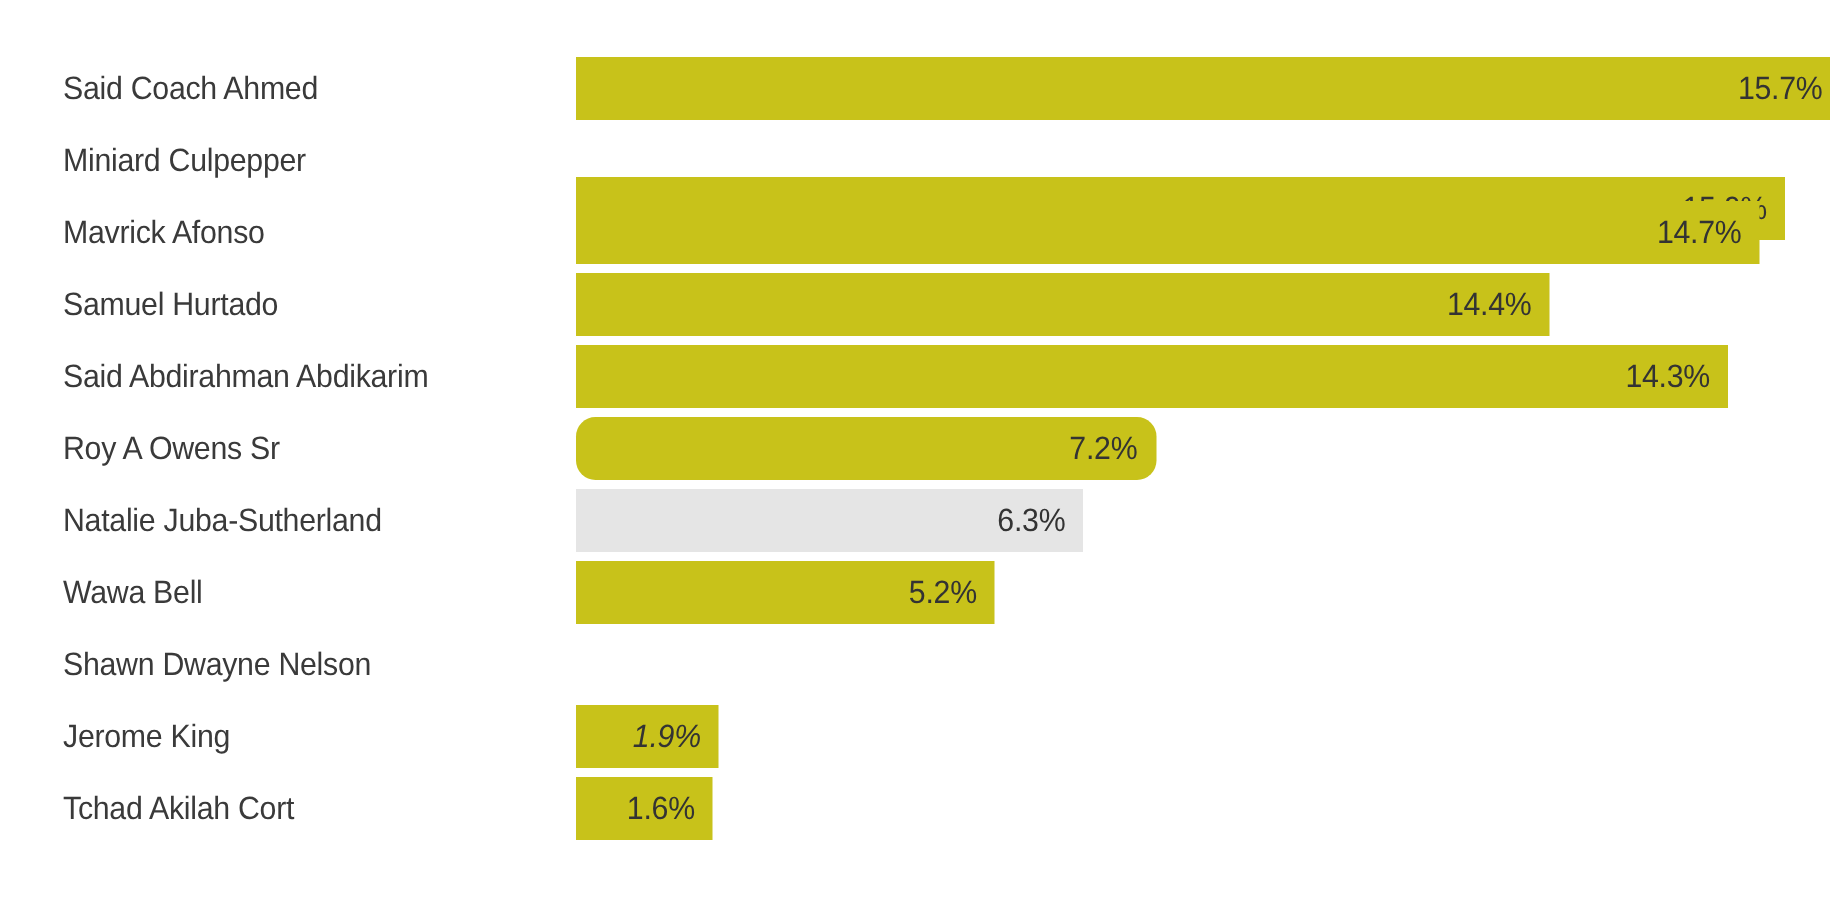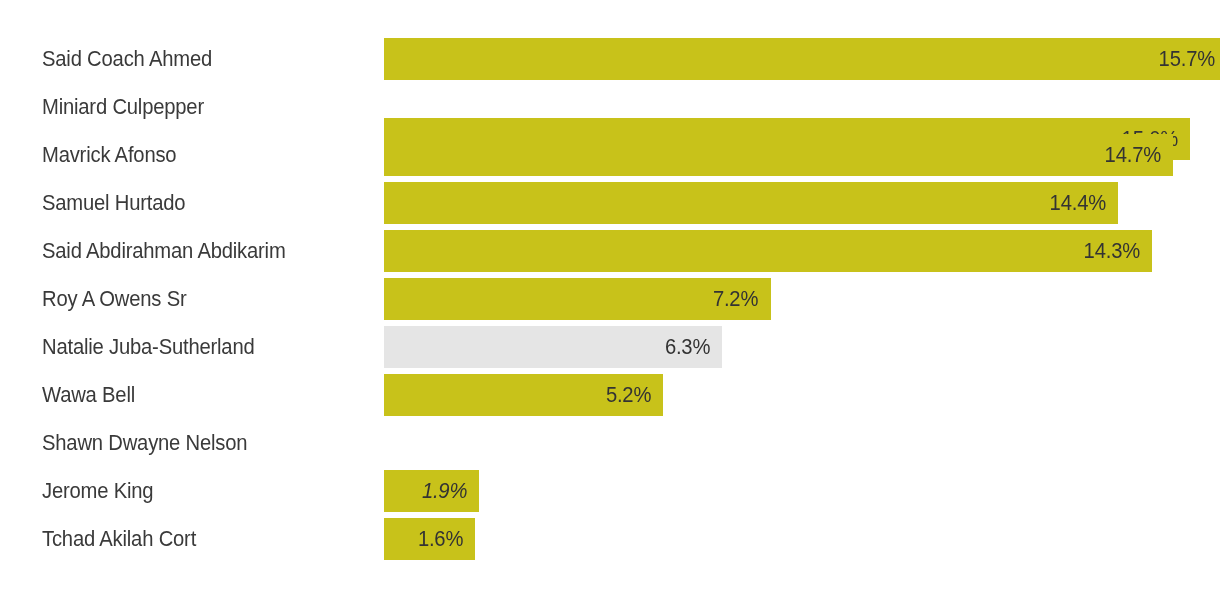--- a/index.html
+++ b/index.html
@@ -96,37 +96,37 @@
         <div class="cat-label">Mavrick Afonso</div>
         <div class="bar-track">
           <div class="bar" style="width: 789.39px; background: rgb(200, 194, 26);">
             <span class="bar-value" style="color: rgb(51, 51, 51);">14.7%</span>
           </div>
         </div>
       </div>
       <div class="bar-row">
         <div class="cat-label">Samuel Hurtado</div>
         <div class="bar-track">
-          <div class="bar" style="width: 734px; background: rgb(200, 194, 26);">
+          <div class="bar" style="width: 649px; background: rgb(200, 194, 26);">
             <span class="bar-value" style="color: rgb(51, 51, 51);">14.4%</span>
           </div>
         </div>
       </div>
       <div class="bar-row">
         <div class="cat-label">Said Abdirahman Abdikarim</div>
         <div class="bar-track">
           <div class="bar" style="width: 767.91px; background: rgb(200, 194, 26); text-align: right;">
             <span class="bar-value" style="color: rgb(51, 51, 51);">14.3%</span>
           </div>
         </div>
       </div>
       <div class="bar-row">
         <div class="cat-label">Roy A Owens Sr</div>
         <div class="bar-track">
-          <div class="bar" style="width: 386.64px; background: rgb(200, 194, 26);">
+          <div class="bar" style="width: 386.64px; background: rgb(200, 194, 26); border-radius: 13px;">
             <span class="bar-value" style="color: rgb(51, 51, 51);">7.2%</span>
           </div>
         </div>
       </div>
       <div class="bar-row">
         <div class="cat-label">Natalie Juba-Sutherland</div>
         <div class="bar-track">
           <div class="bar" style="width: 338.31px; background: #e5e5e5;">
             <span class="bar-value" style="color: rgb(51, 51, 51);">6.3%</span>
           </div>

